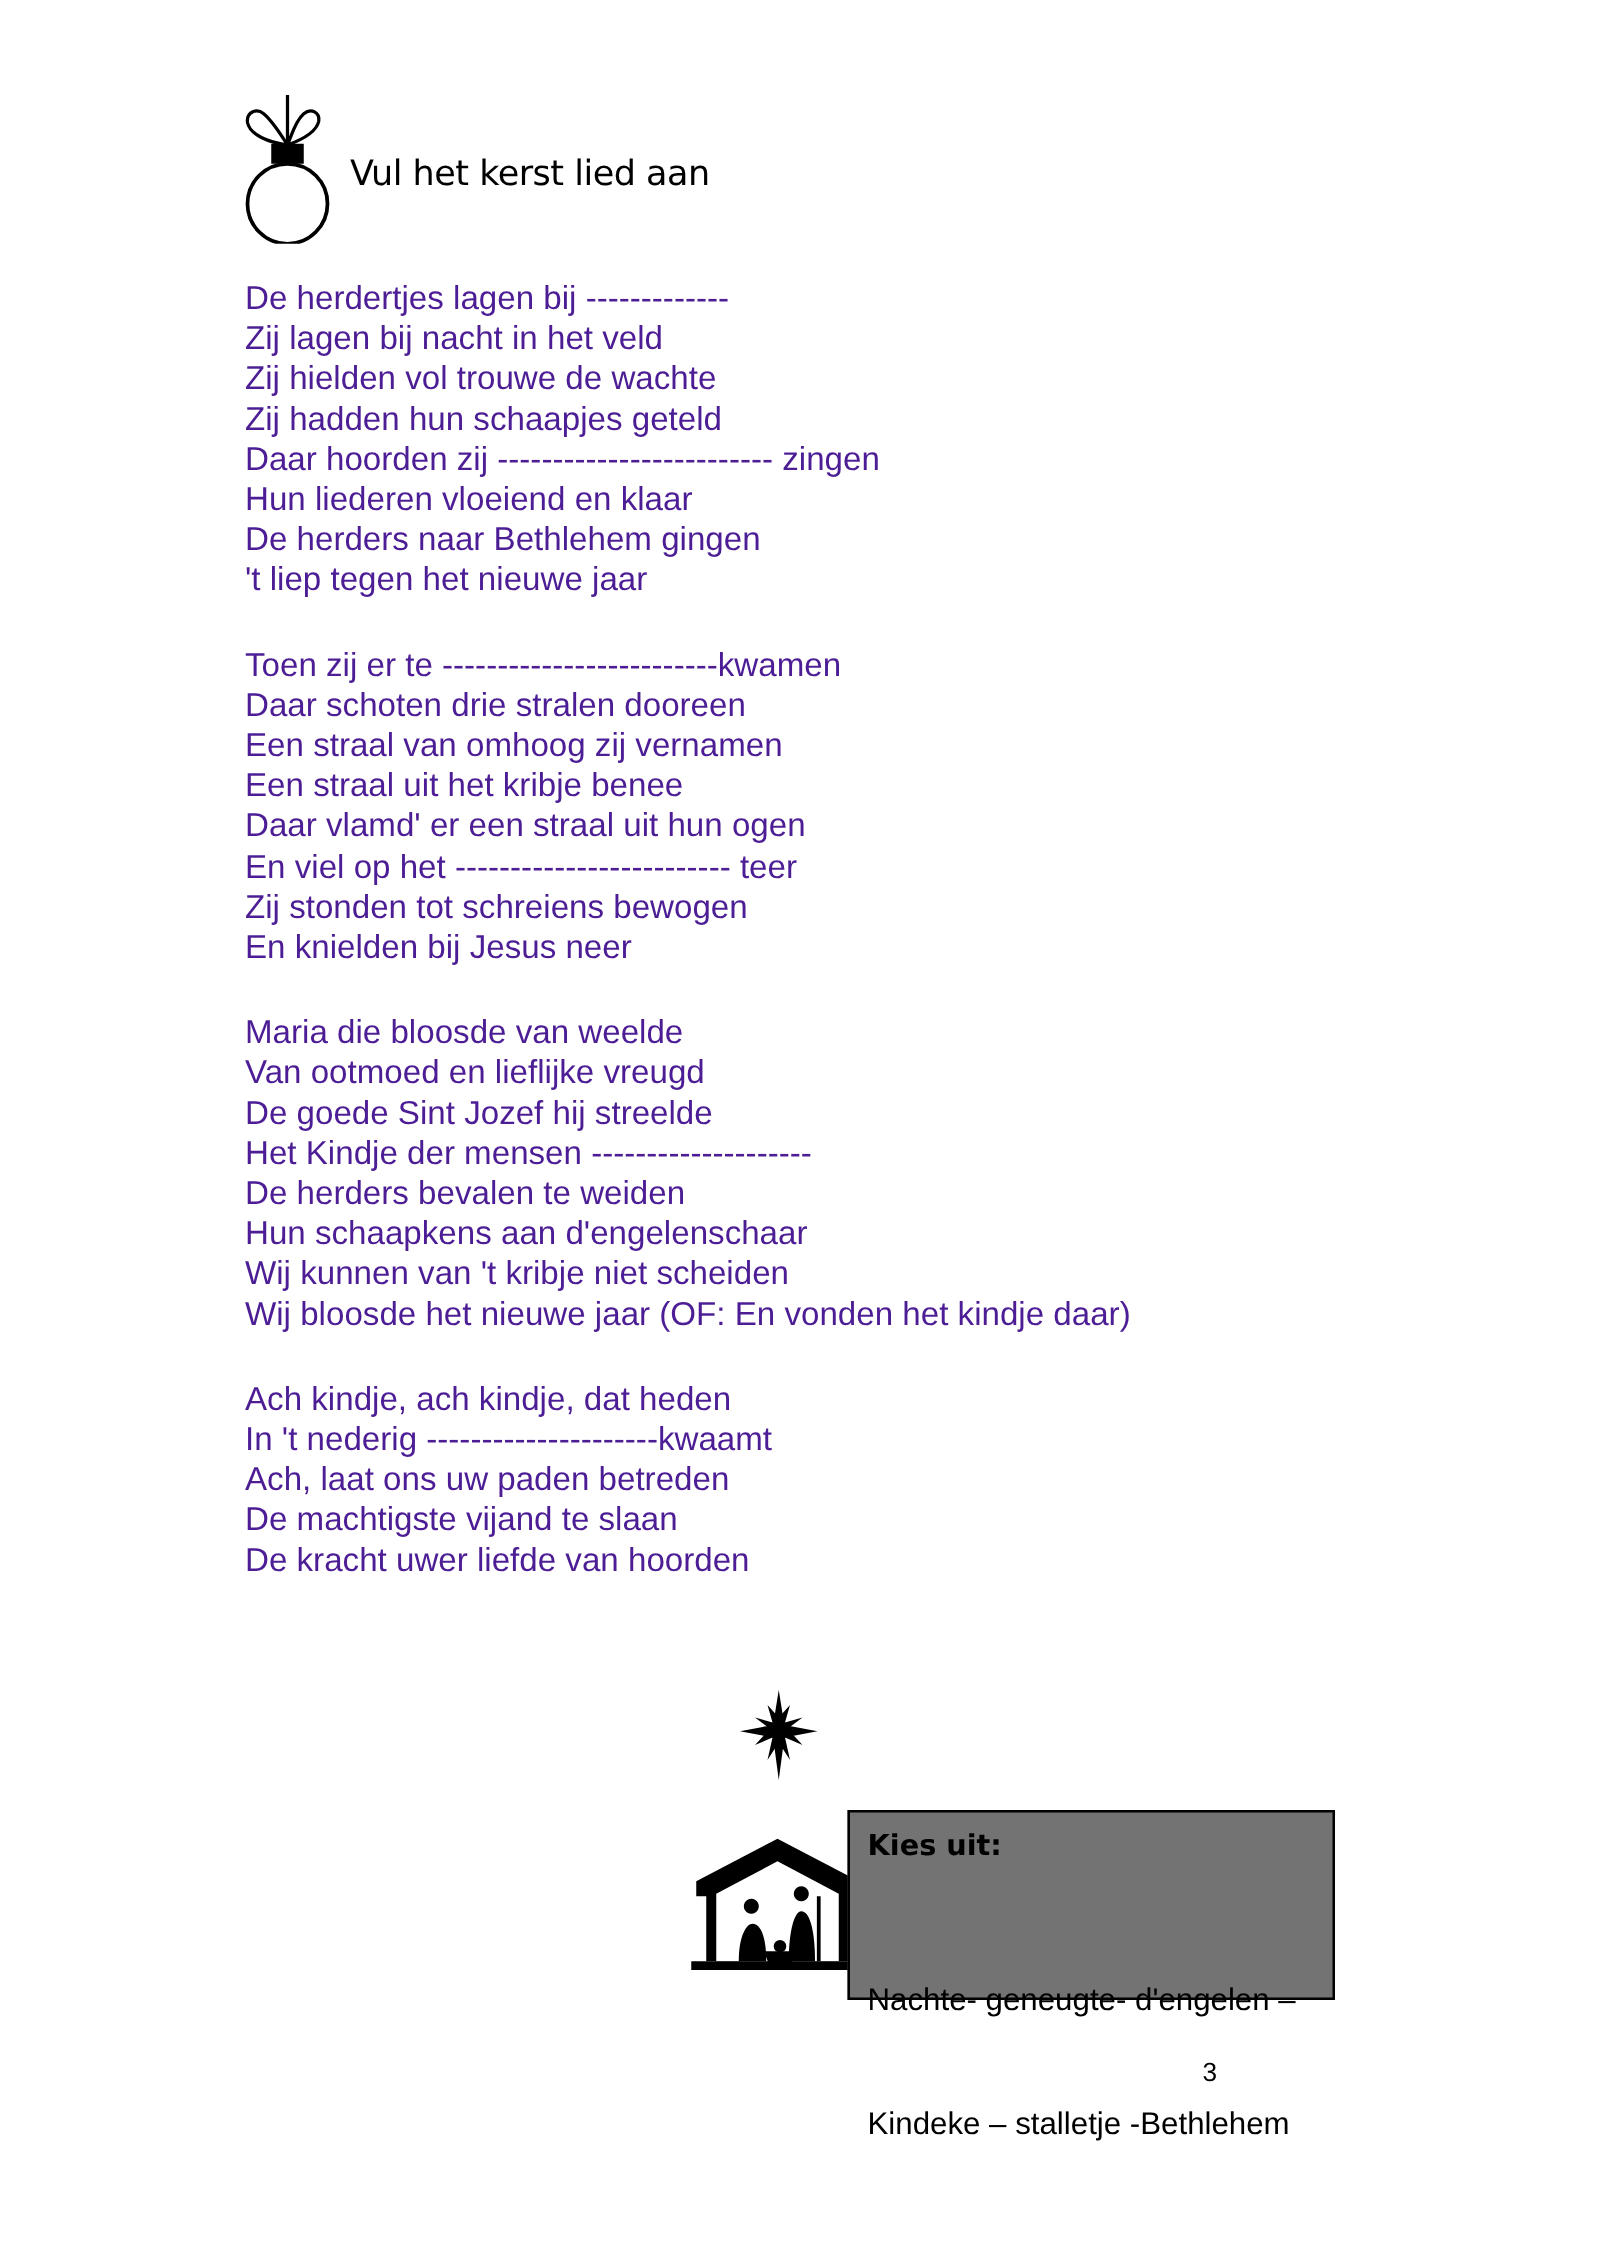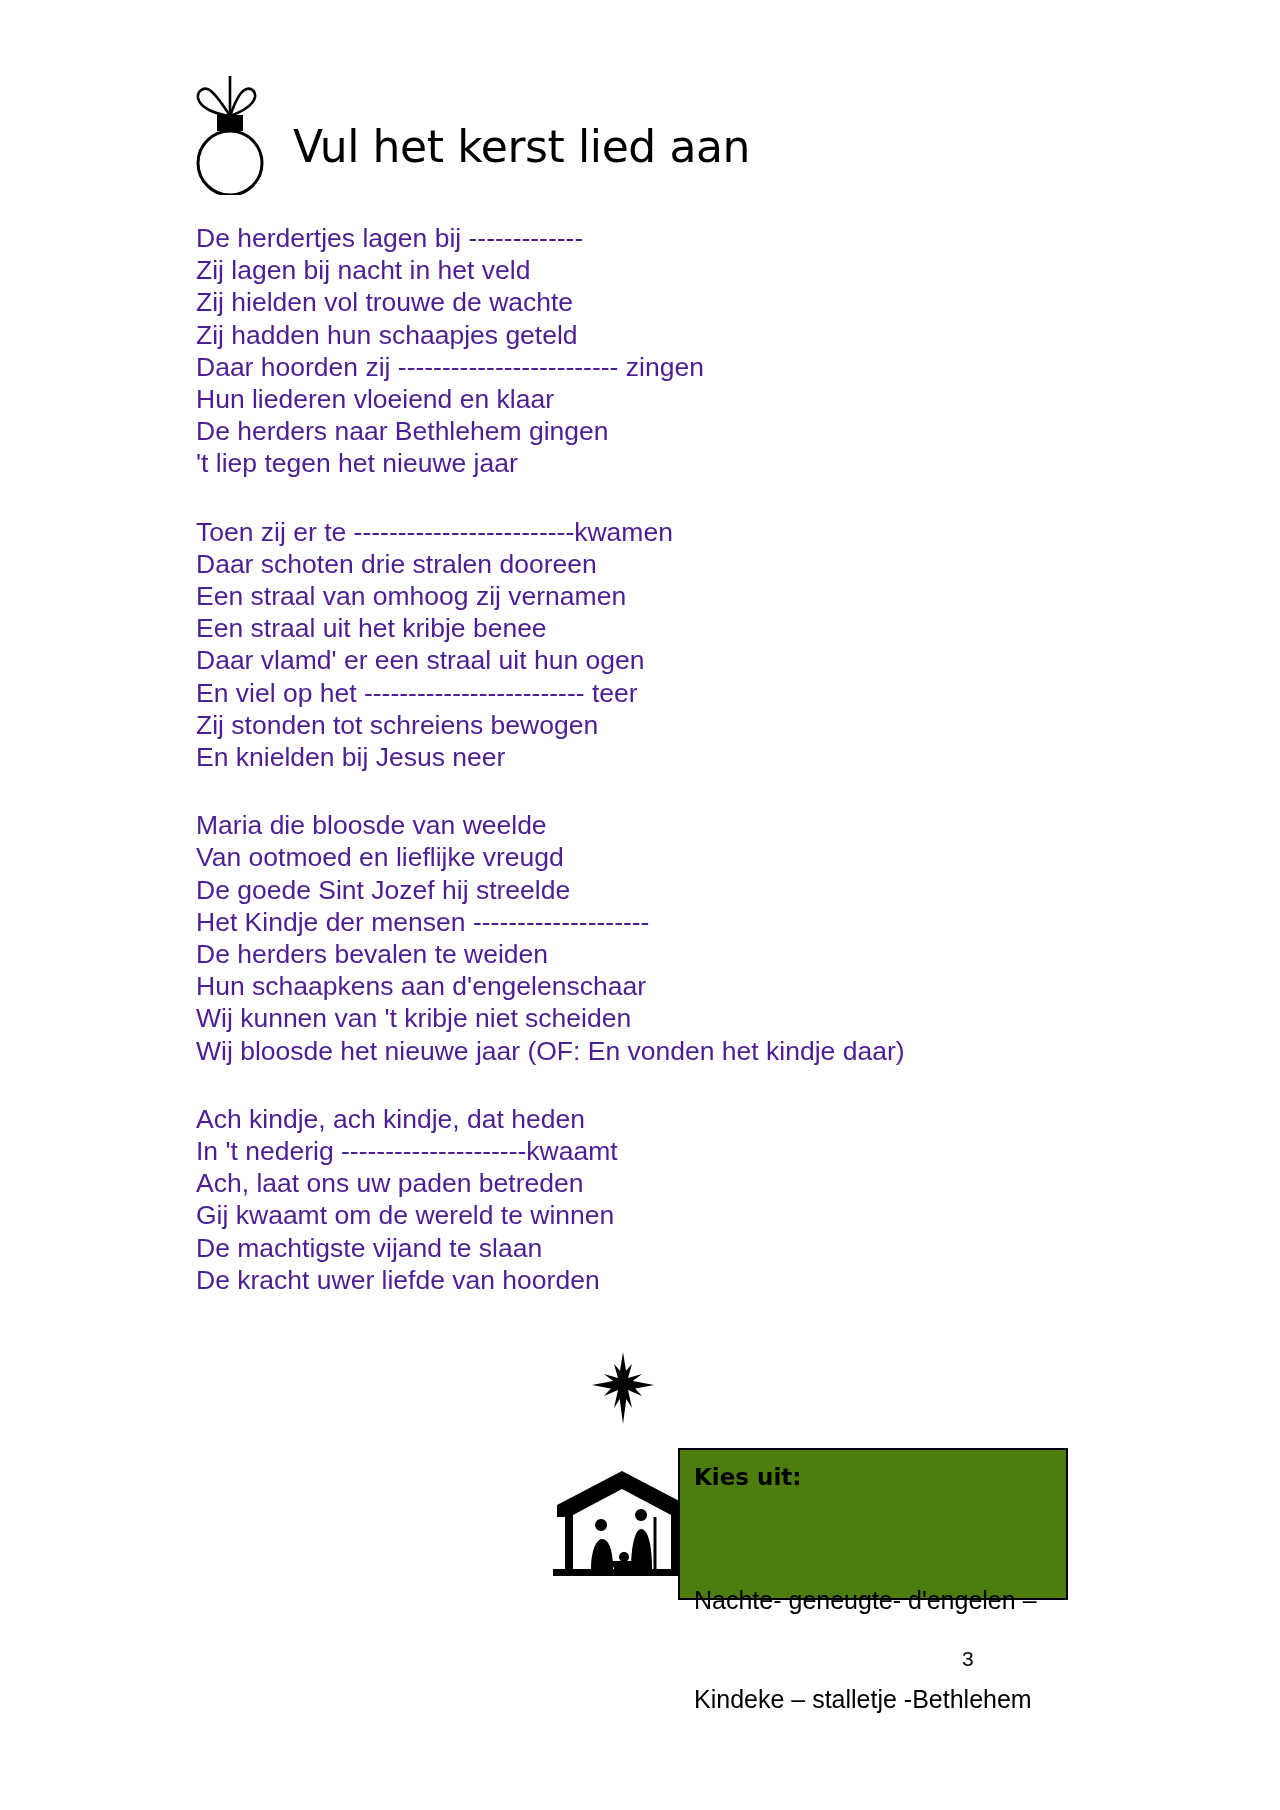--- a/index.html
+++ b/index.html
@@ -34,24 +34,24 @@
   .bauble-icon {
     position: absolute;
     left: 0px;
     top: 0px;
     width: 110px;
     height: 125px;
   }
 
   .page-title {
     position: absolute;
-    left: 118px;
+    left: 105px;
     top: 55px;
     font-family: "DejaVu Sans", sans-serif;
-    font-size: 44px;
+    font-size: 28px;
     font-weight: 400;
     letter-spacing: -0.4px;
     white-space: nowrap;
     line-height: 1;
   }
 
   
   .lyrics {
     position: absolute;
     left: 196px;
@@ -74,21 +74,21 @@
 
   
   .kies-box {
     position: absolute;
     left: 678px;
     top: 1448px;
     width: 390px;
     height: 152px;
     border: 2px solid #000000;
     box-sizing: border-box;
-    background: #4d7c0f;
+    background: #737373;
   }
   .kies-title {
     position: absolute;
     left: 14px;
     top: 14px;
     font-family: "DejaVu Sans", sans-serif;
     font-size: 23px;
     font-weight: 700;
     white-space: nowrap;
   }
@@ -187,21 +187,20 @@
       <div class="line">De herders bevalen te weiden</div>
       <div class="line">Hun schaapkens aan d'engelenschaar</div>
       <div class="line">Wij kunnen van 't kribje niet scheiden</div>
       <div class="line">Wij bloosde het nieuwe jaar (OF: En vonden het kindje daar)</div>
     </div>
 
     <div class="stanza">
       <div class="line">Ach kindje, ach kindje, dat heden</div>
       <div class="line">In 't nederig ---------------------kwaamt</div>
       <div class="line">Ach, laat ons uw paden betreden</div>
-      <div class="line">Gij kwaamt om de wereld te winnen</div>
       <div class="line">De machtigste vijand te slaan</div>
       <div class="line">De kracht uwer liefde van hoorden</div>
     </div>
 
   </div>
 
   <span class="star-icon">
     <svg viewBox="0 0 62 72" width="62" height="72" xmlns="http://www.w3.org/2000/svg">
       <path d="M31 0 L35.5 28 L62 33 L35.5 38 L31 72 L26.5 38 L0 33 L26.5 28 Z" fill="#000"></path>
       <path d="M31 22 L40 12 L36 26 L50 22 L38 31 L50 44 L36 38 L40 56 L31 42 L22 56 L26 38 L12 44 L24 31 L12 22 L26 26 L22 12 Z" fill="#000"></path>

